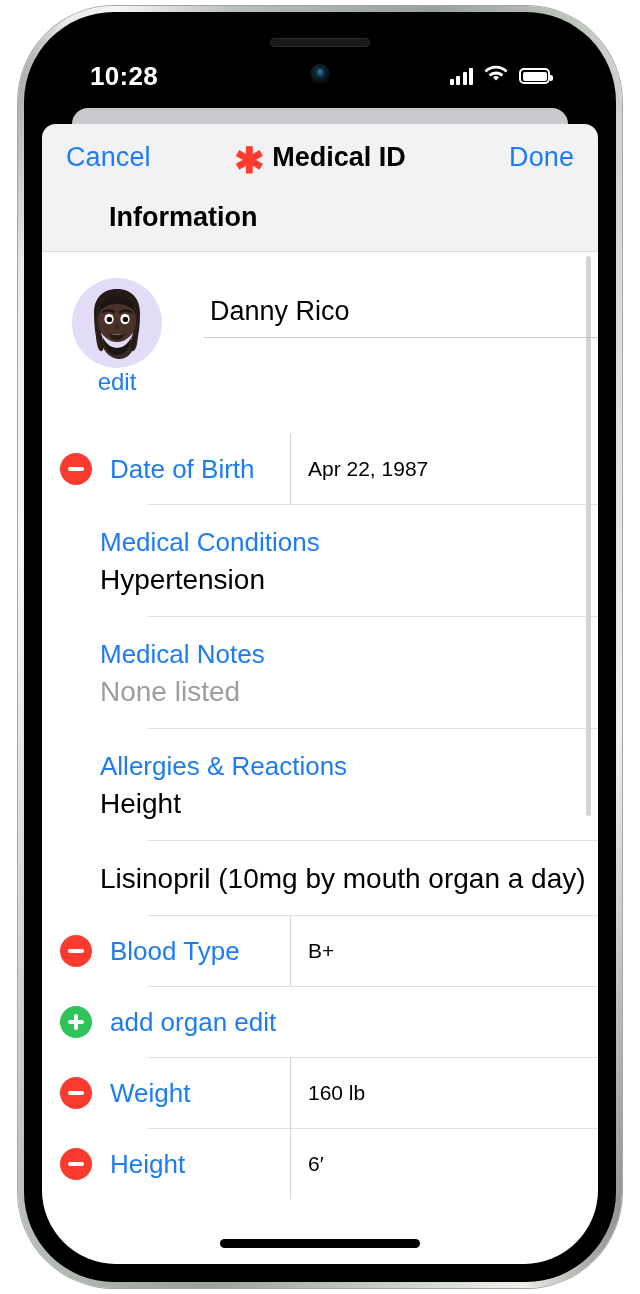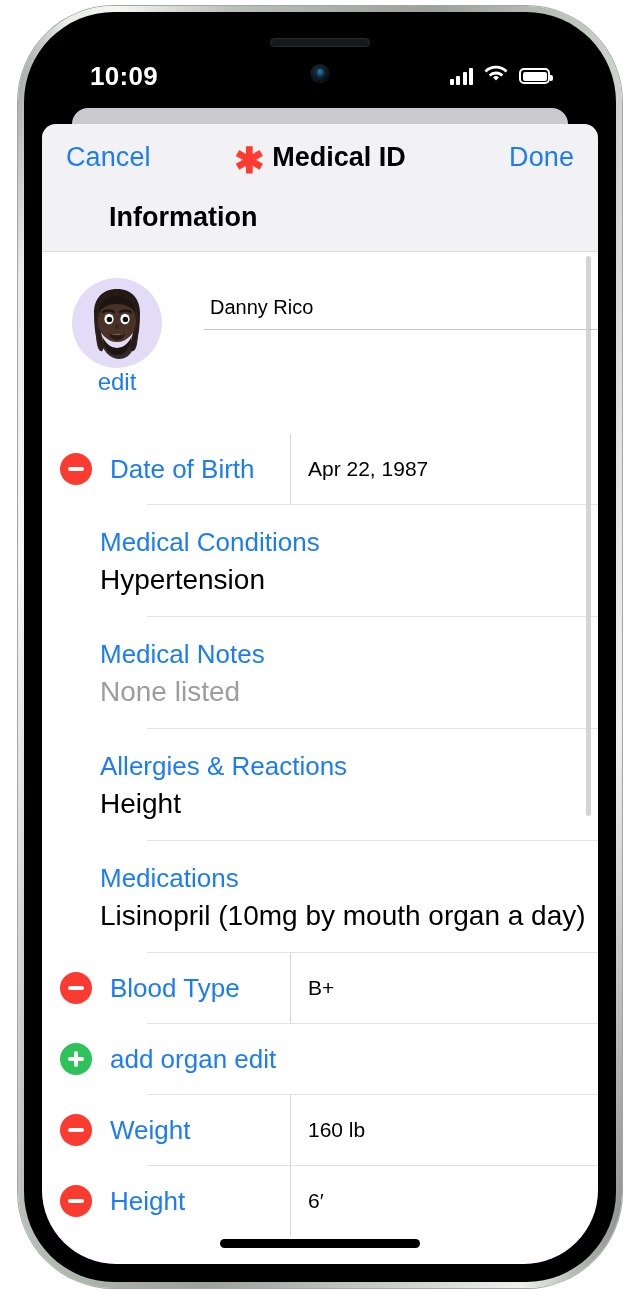--- a/index.html
+++ b/index.html
@@ -193,21 +193,21 @@
   #avatar {
     width: 90px; height: 90px; border-radius: 50%;
     background: #e3dcf7;
     position: relative; overflow: hidden;
   }
   #edit-avatar-link {
     margin-top: 0; font-size: 24px; color: #1c7cf5;
   }
   #name-col { flex: 1 1 auto; padding-right: 0; }
   #name-value {
-    font-size: 20px; color: #000; padding: 18px 5px 10px 18px;
+    font-size: 27px; color: #000; padding: 18px 5px 10px 18px;
   }
   #name-underline { height: 1px; background: #c8c8cc; margin-left: 12px; }
 
   
   .kv-row { height: 70px; align-items: center; }
   .kv-row .circle-wrap { width: 68px; flex:0 0 68px; display:flex; justify-content:center; }
   .kv-label {
     width: 180px; flex: 0 0 180px;
     font-size: 26px; color: #1c7cf5;
   }
@@ -254,21 +254,21 @@
 
   <div id="device-bezel">
     <div id="device-screen">
 
       <div id="speaker-grille"></div>
       <div id="front-camera">
         <div id="camera-lens"></div>
       </div>
 
       <div id="status-bar">
-        <div id="status-time">10:09</div>
+        <div id="status-time">10:28</div>
         <div id="status-icons">
           <span class="bars">
             <i></i>
               <i></i>
               <i></i>
               <i></i>
           </span>
           <span>
             <svg width="24" height="18" viewBox="0 0 24 18">
               <path d="M12 15.6 9.1 12.4a4.3 4.3 0 0 1 5.8 0Z" fill="#fff"></path>
@@ -365,21 +365,20 @@
           </div>
           <div class="hsep"></div>
 
           <div class="text-section">
             <div class="field-label">Allergies &amp; Reactions</div>
             <div class="field-value">Height</div>
           </div>
           <div class="hsep"></div>
 
           <div class="text-section">
-            <div class="field-label">Medications</div>
             <div class="field-value">Lisinopril (10mg by mouth organ a day)</div>
           </div>
           <div class="hsep"></div>
 
           <div class="row kv-row">
             <div class="vsep"></div>
             <div class="circle-wrap">
               <div class="circle-btn minus-btn">
                   <span class="glyph"></span>
                 </div>

